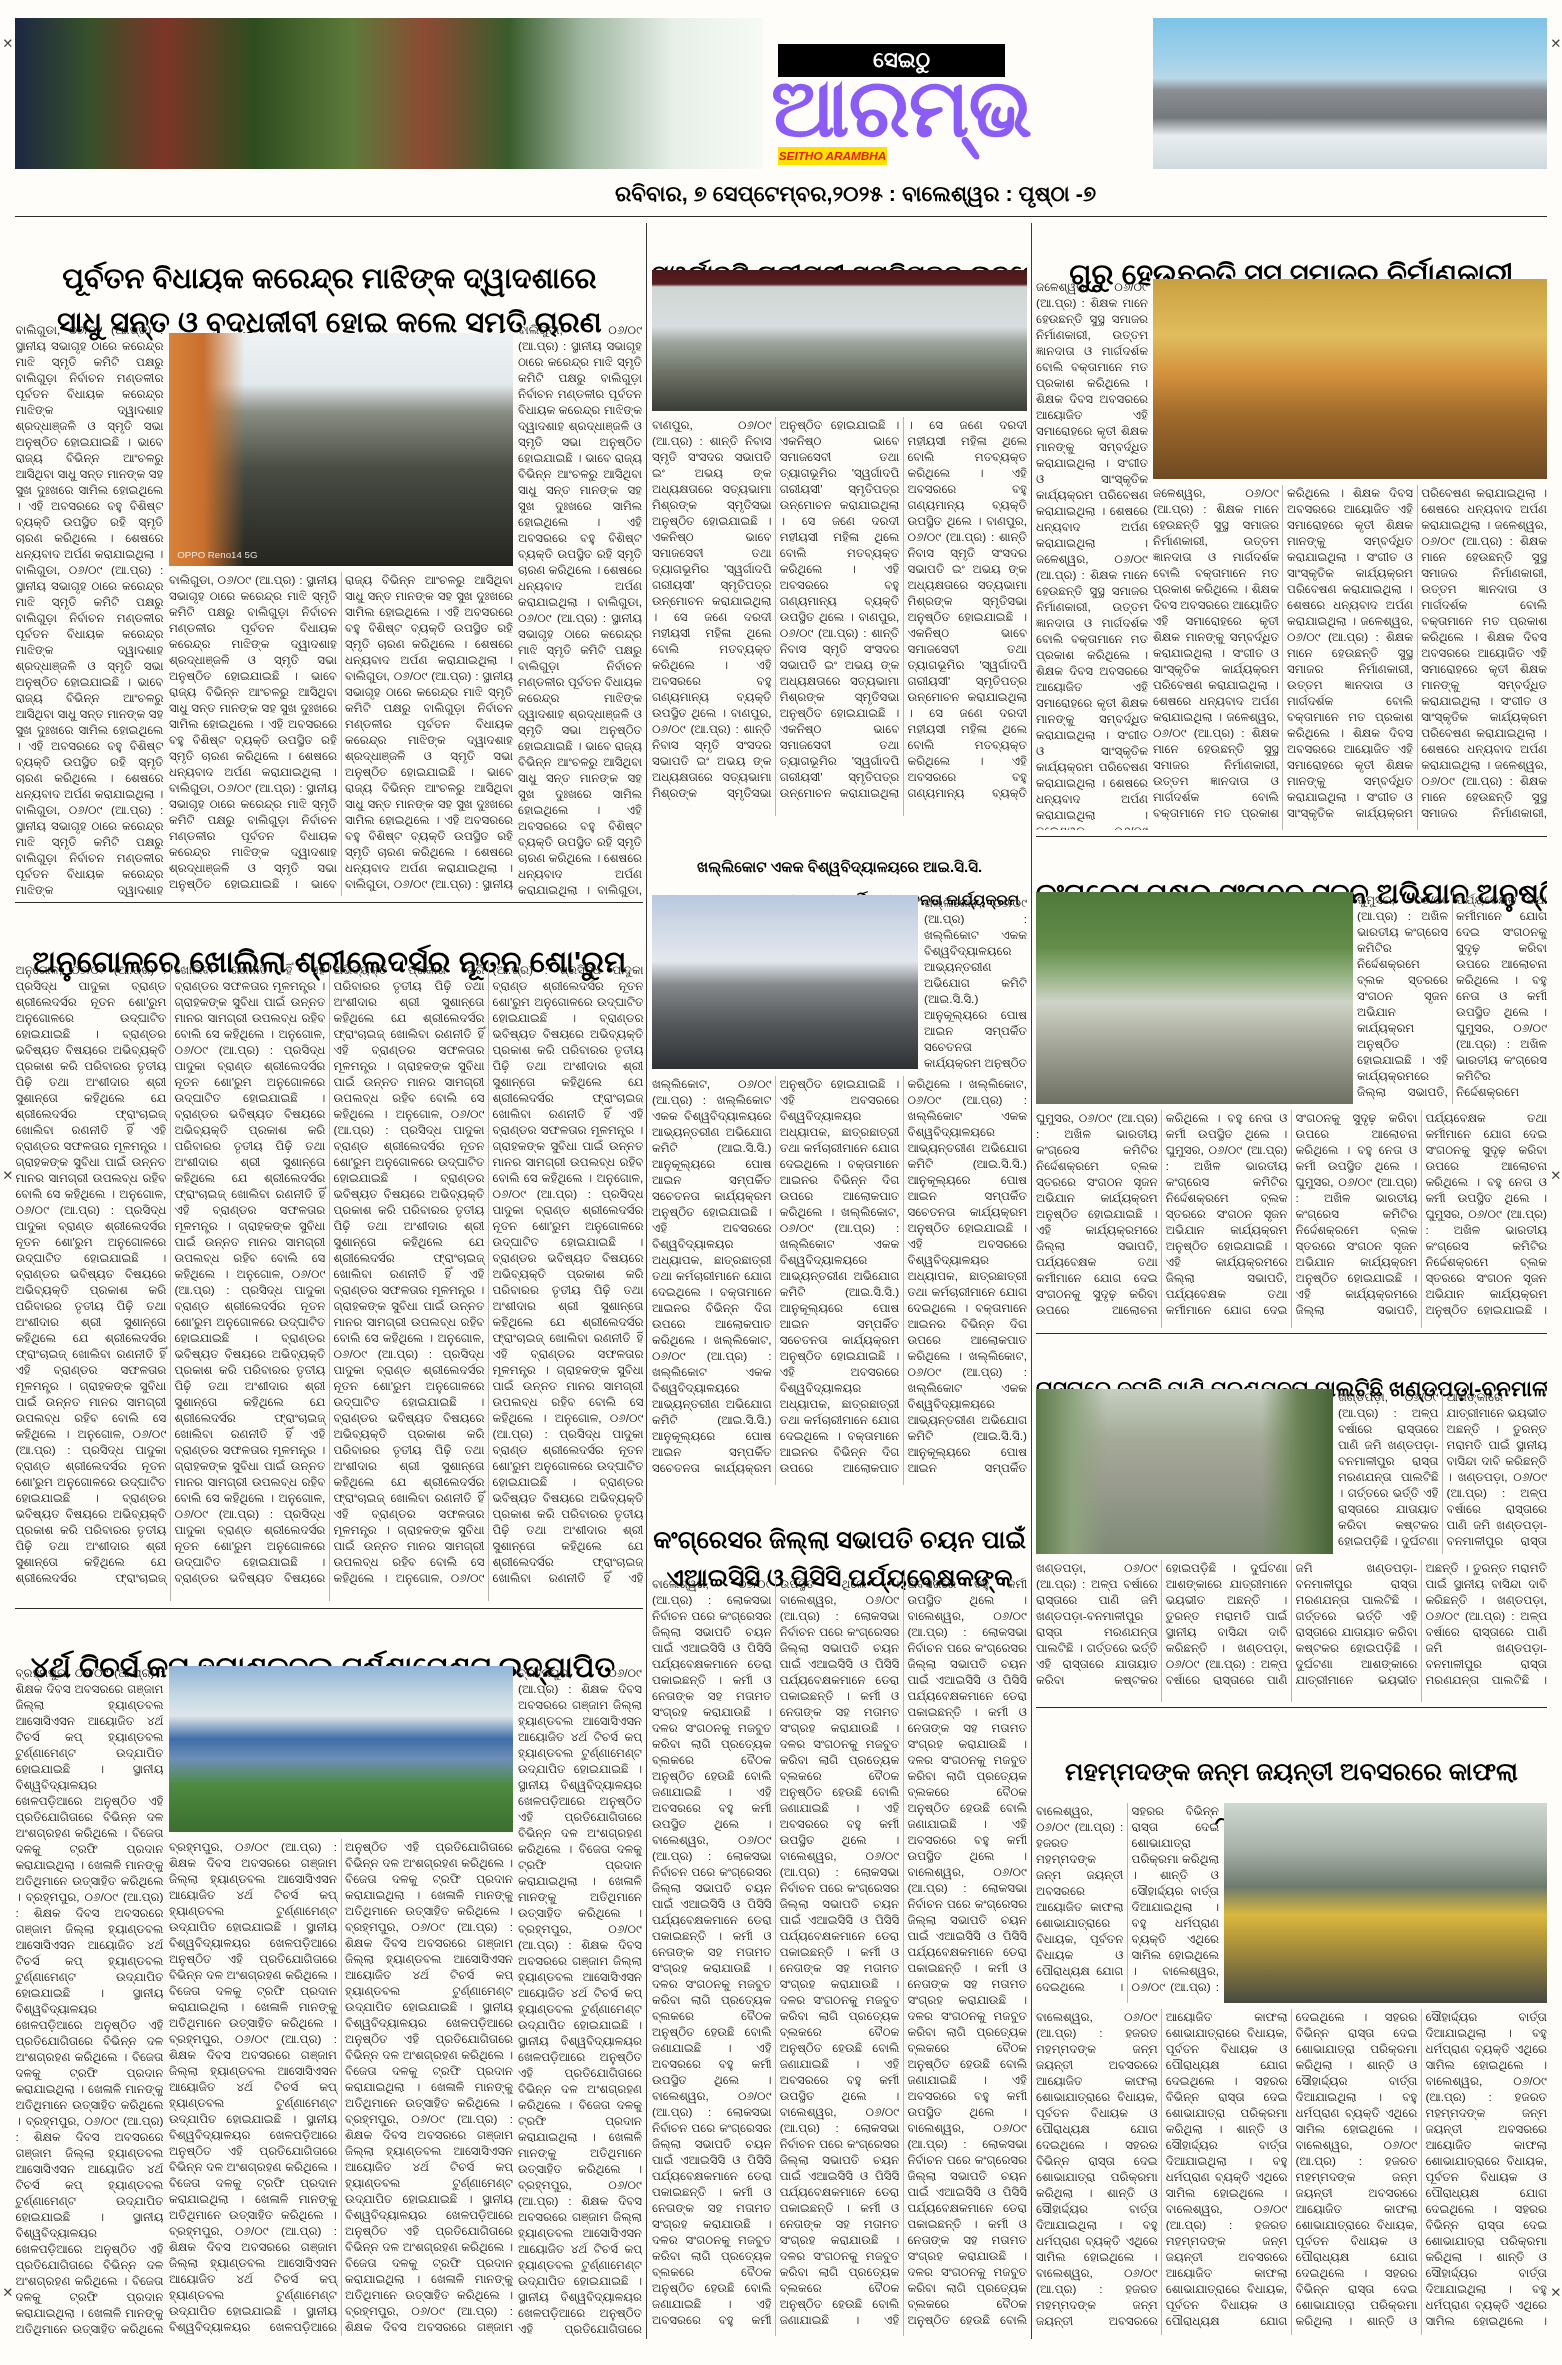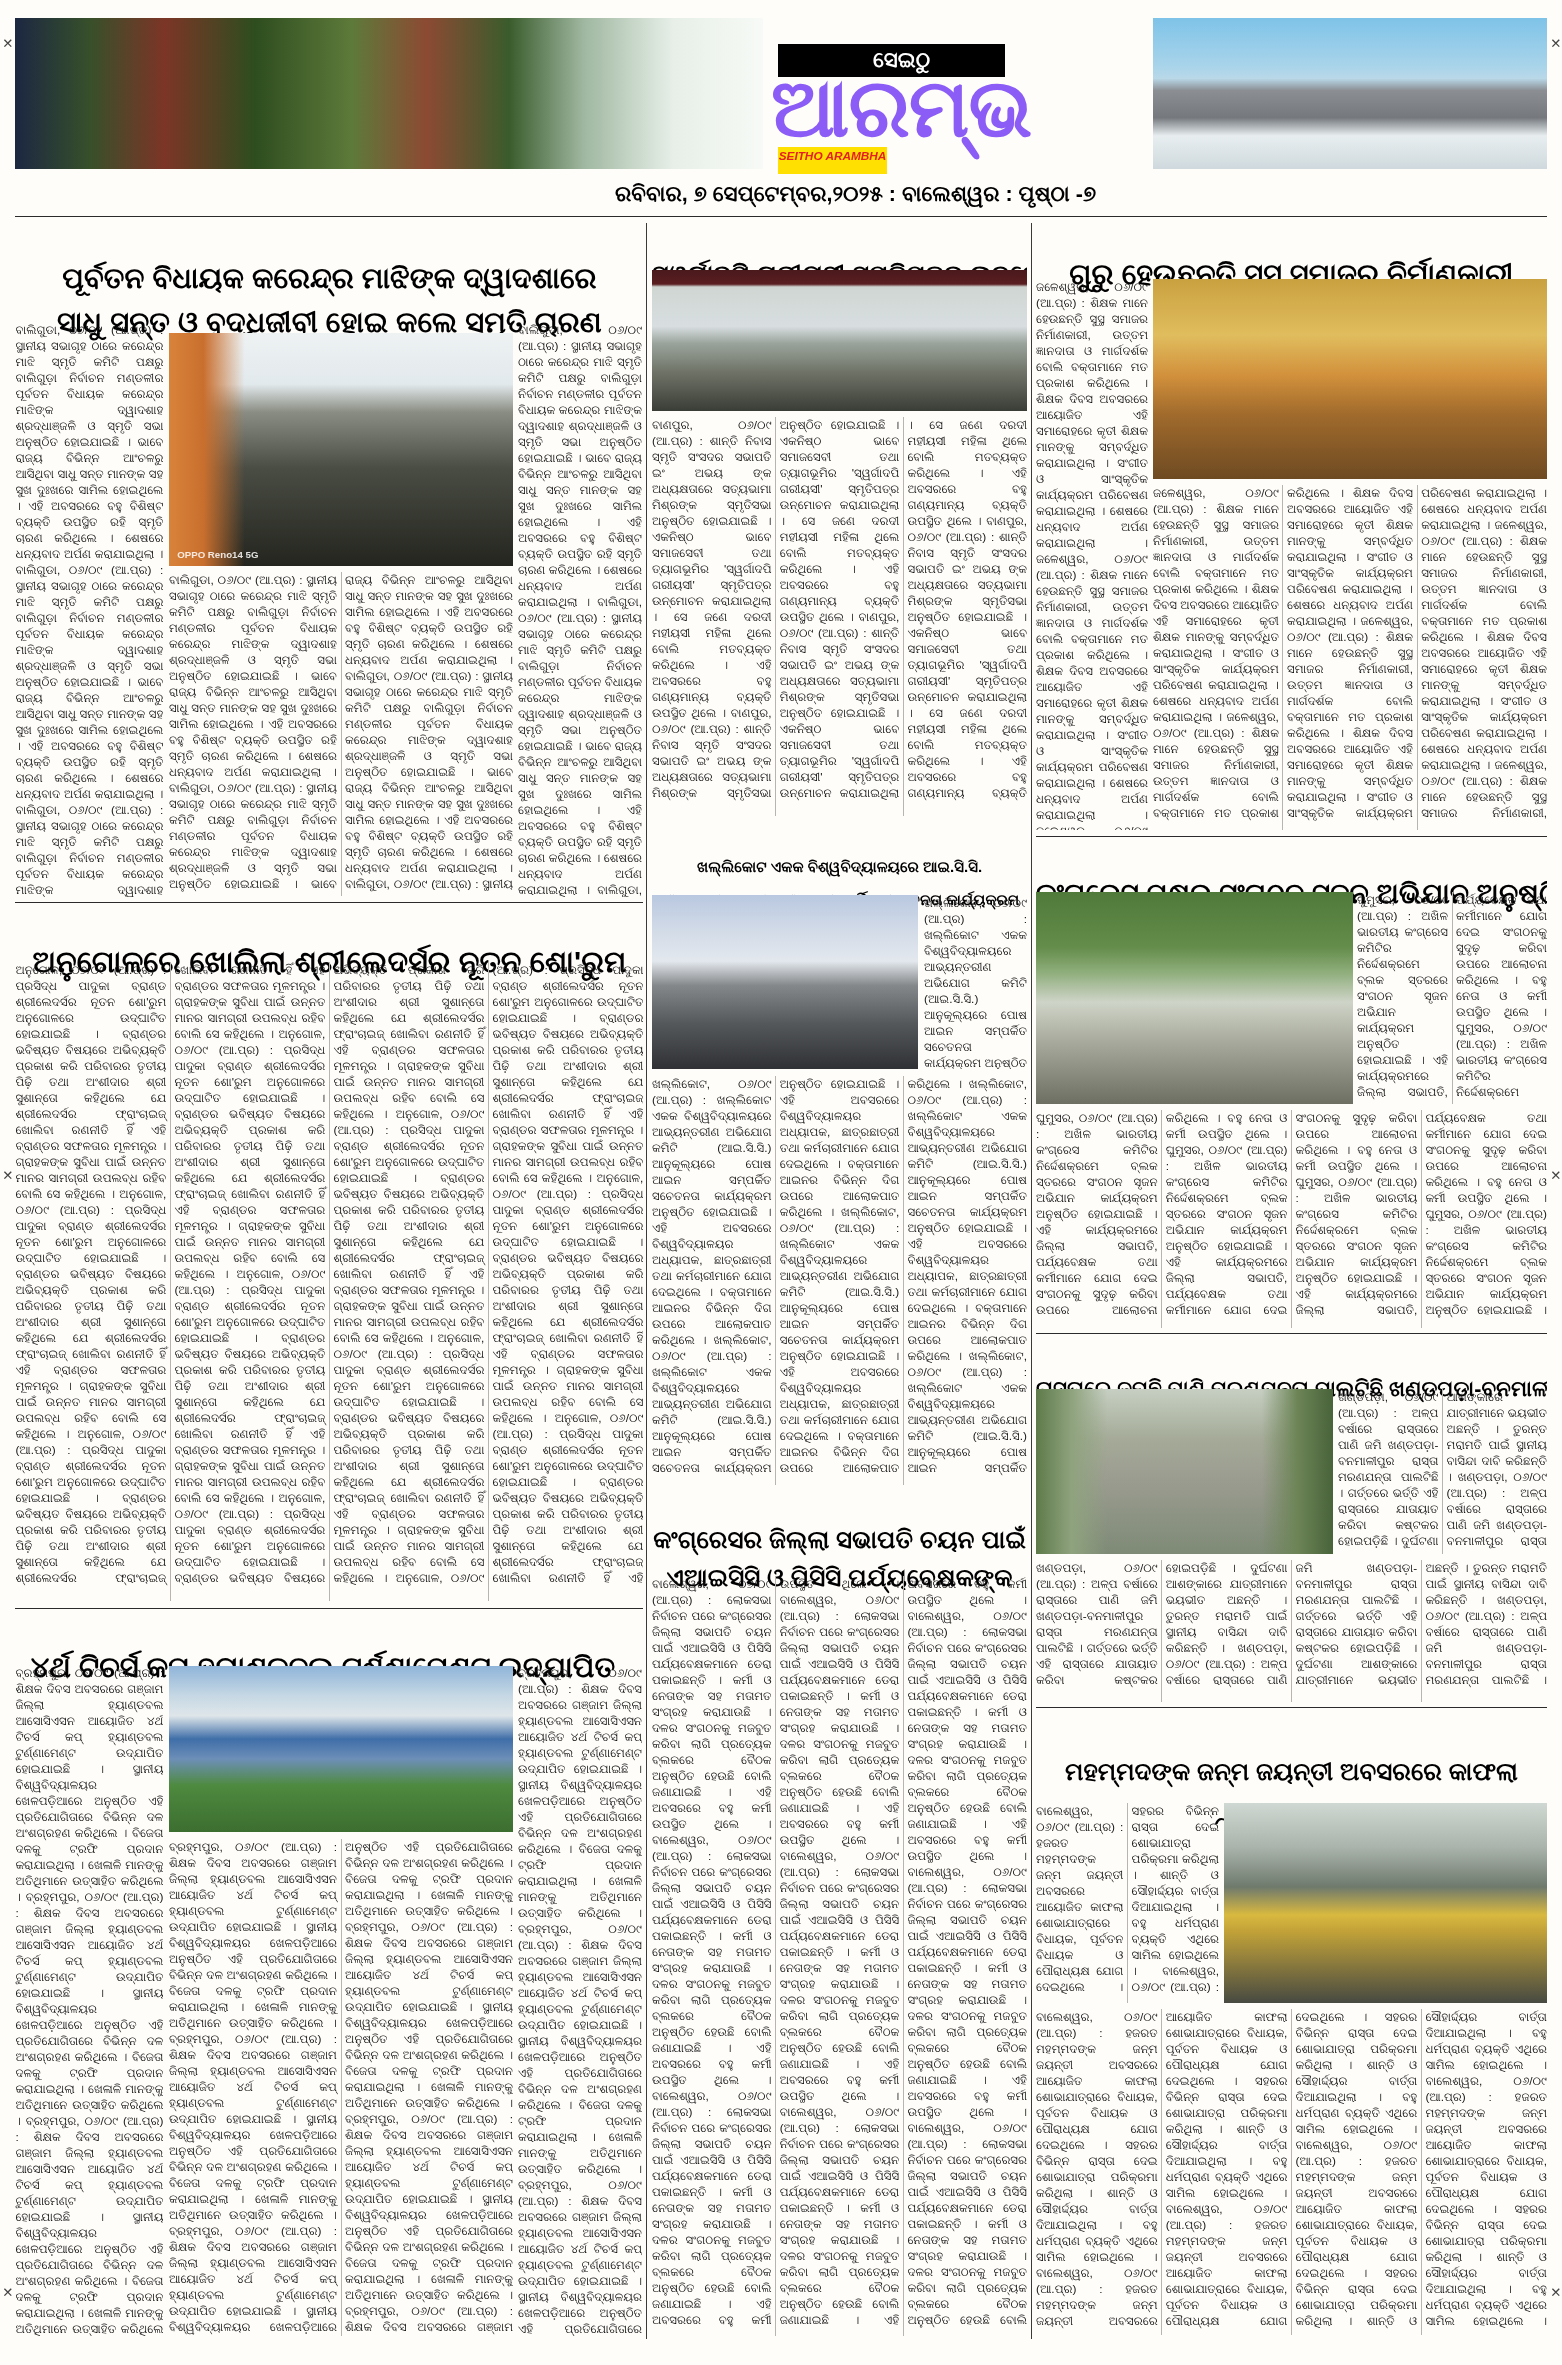--- a/index.html
+++ b/index.html
@@ -11,21 +11,21 @@
   .c2{column-count:2;column-gap:8.2px;column-rule:0.5px solid #b8b4ae;}
   .c3{column-count:3;column-gap:8.2px;column-rule:0.5px solid #b8b4ae;}
   .c4{column-count:4;column-gap:8.2px;column-rule:0.5px solid #b8b4ae;}
   .hrule{position:absolute;height:1.5px;background:#2b2b2b;}
   .vrule{position:absolute;width:1px;background:#3a3a3a;}
   .kicker{position:absolute;background:#000;color:#fff;text-align:center;font-weight:bold;padding-left:20px;}
   .masthead-title{position:absolute;font-weight:bold;color:#8b5cf6;letter-spacing:-1px;}
   .tagline{position:absolute;font-weight:bold;font-style:italic;text-align:center;}
   .dateline{position:absolute;font-weight:bold;color:#000;text-align:center;}
   .crop{position:absolute;font-size:13.3px;color:#444;writing-mode:vertical-rl;text-align:center;line-height:1;}
-  .wmark{position:absolute;color:rgba(255,255,255,.85);font-size:9.7px;font-weight:bold;}
+  .wmark{position:absolute;color:rgba(255,255,255,.85);font-size:9.7px;font-weight:normal;}
   
   .ph-collage{background:linear-gradient(90deg,#1c2742 0%,#37502a 10%,#7c3527 20%,#2e4d1f 32%,#5d7a3a 45%,#8c4a33 55%,#3a5c2c 66%,#9fb7a0 76%,#e7efe8 88%,#f7faf6 100%);}
   .ph-dam{background:linear-gradient(180deg,#7ec3e8 0%,#a9d4ea 32%,#b9d8e8 40%,#8b8f94 48%,#75797e 66%,#e8eef0 78%,#cfd9dd 100%);}
   .ph-a1{background:linear-gradient(90deg,#d8833b 0%,#c96f2e 10%,rgba(0,0,0,0) 22%),linear-gradient(180deg,#eef2f3 0%,#e2e9ec 22%,#8a8d83 34%,#4a4d44 58%,#23251e 100%);}
   .ph-a2{background:linear-gradient(180deg,#4a191c 0%,#5a1e20 10%,#cfd6d2 12%,#d8dee0 40%,#9aa49c 52%,#707468 72%,#3a3d36 100%);}
   .ph-a3{background:linear-gradient(180deg,#caa13f 0%,#e0bd5e 28%,#d2913c 48%,#a06a2c 68%,#6e4a22 100%);}
   .ph-a4{background:linear-gradient(180deg,#4f7a3a 0%,#648c4a 26%,#8fae7c 38%,#cfd4c8 52%,#a8ab9d 70%,#6d6f62 100%);}
   .ph-a6{background:linear-gradient(180deg,#b9c8e0 0%,#d4dce8 22%,#e3e8ee 38%,#85888a 52%,#55585a 74%,#2f3134 100%);}
   .ph-a7r{background:linear-gradient(90deg,#5e7a4a 0%,#8fa37e 12%,rgba(0,0,0,0) 24%,rgba(0,0,0,0) 76%,#6c8456 88%,#49633a 100%),linear-gradient(180deg,#c6cfc2 0%,#a5ab98 30%,#9b9c90 55%,#7e8a76 100%);}
   .ph-a8{background:linear-gradient(180deg,#8fb4d9 0%,#c6d8e4 18%,#dfe6ea 30%,#3f6ea8 44%,#6d8fb8 56%,#4e8a3f 72%,#3c6e30 100%);}
@@ -41,21 +41,21 @@
   <div class="crop" style="left:1px;top:2285px;">✕</div>
   <div class="crop" style="left:1549px;top:36px;">✕</div>
   <div class="crop" style="left:1549px;top:1168px;">✕</div>
   <div class="crop" style="left:1549px;top:2285px;">✕</div>
 
   <div class="photo ph-collage" style="left:15.4px;top:18px;width:748px;height:151px;"></div>
   <div class="photo ph-dam" style="left:1153px;top:18px;width:394px;height:151px;"></div>
 
   <div class="kicker" style="left:778px;top:44px;width:207px;height:33px;font-size:21.5px;line-height:33px;">ସେଇଠୁ</div>
   <div class="masthead-title" style="left:771px;top:60px;width:231px;height:97px;font-size:81px;line-height:97px;text-align:center;">ଆରମ୍ଭ</div>
-  <div class="tagline" style="left:778px;top:147px;width:109px;height:27px;font-size:11.8px;line-height:18.4px;background:#ffe000;color:#e31e24;">SEITHO ARAMBHA</div>
+  <div class="tagline" style="left:778px;top:147px;width:109px;height:18px;font-size:11.8px;line-height:18.4px;background:#ffe000;color:#e31e24;">SEITHO ARAMBHA</div>
 
   <div class="dateline" style="left:461px;top:180px;width:789px;height:29px;font-size:21.5px;line-height:29px;">ରବିବାର, ୭ ସେପ୍ଟେମ୍ବର,୨୦୨୫ : ବାଲେଶ୍ୱର : ପୃଷ୍ଠା -୭</div>
   <div class="hrule" style="left:15.4px;top:216px;width:1532px;height:1px;"></div>
 
   <div class="vrule" style="left:646px;top:223px;height:2116px;"></div>
   <div class="vrule" style="left:1031px;top:223px;height:2116px;"></div>
 
   <div class="headline" style="left:15.4px;top:228px;width:628px;height:88px;font-size:29px;line-height:44px;">
     <span>ପୂର୍ବତନ ବିଧାୟକ କରେନ୍ଦ୍ର ମାଝିଙ୍କ ଦ୍ୱାଦଶାରେ</span><br>
     <span>ସାଧୁ ସନ୍ତ ଓ ବୁଦ୍ଧିଜୀବୀ ହୋଇ କଲେ ସ୍ମୃତି ଚାରଣ</span>

